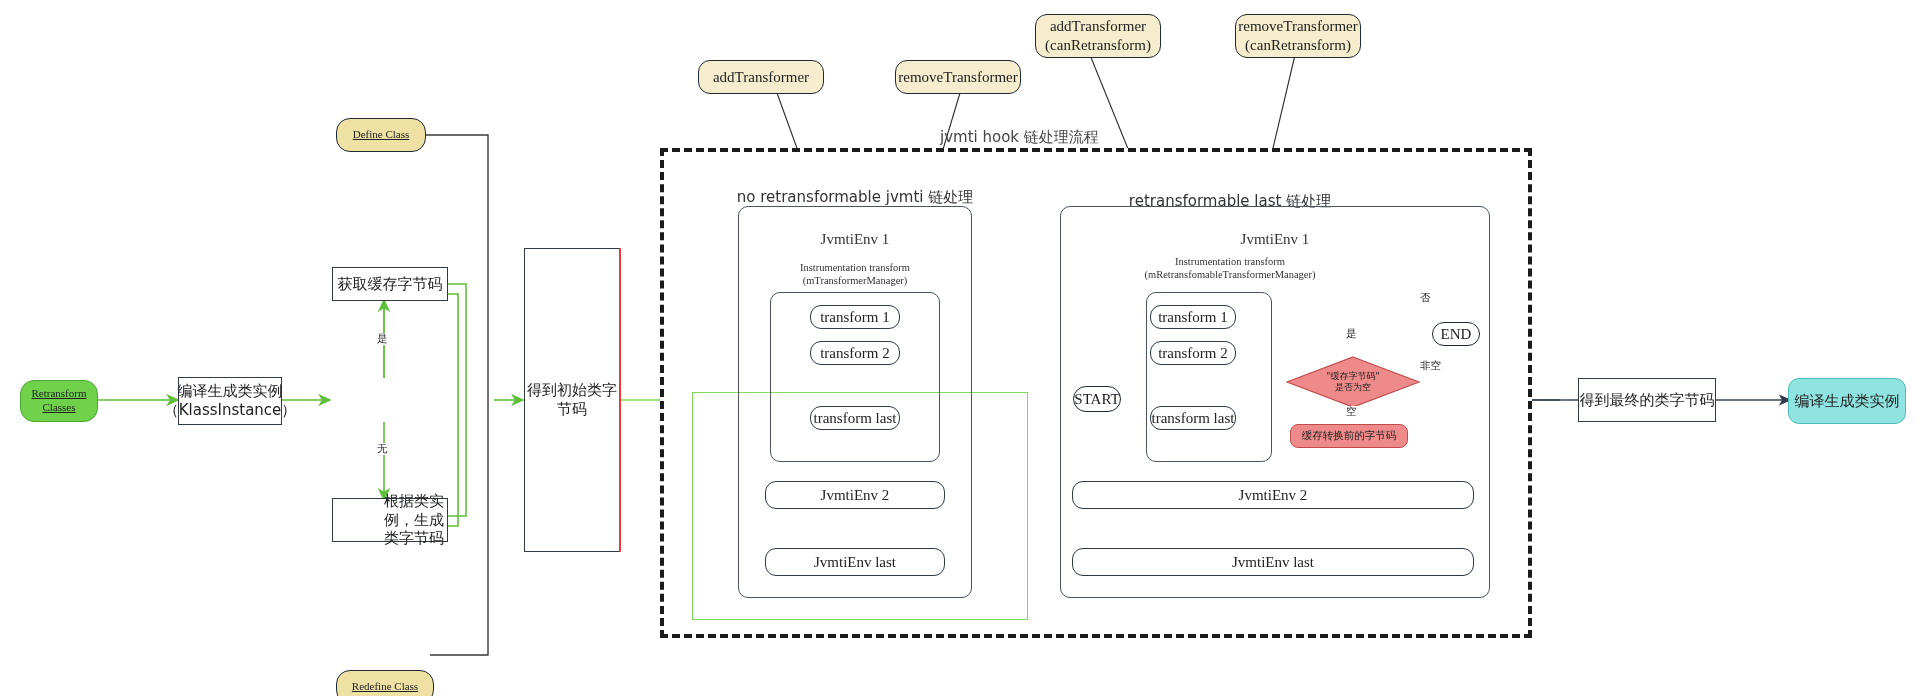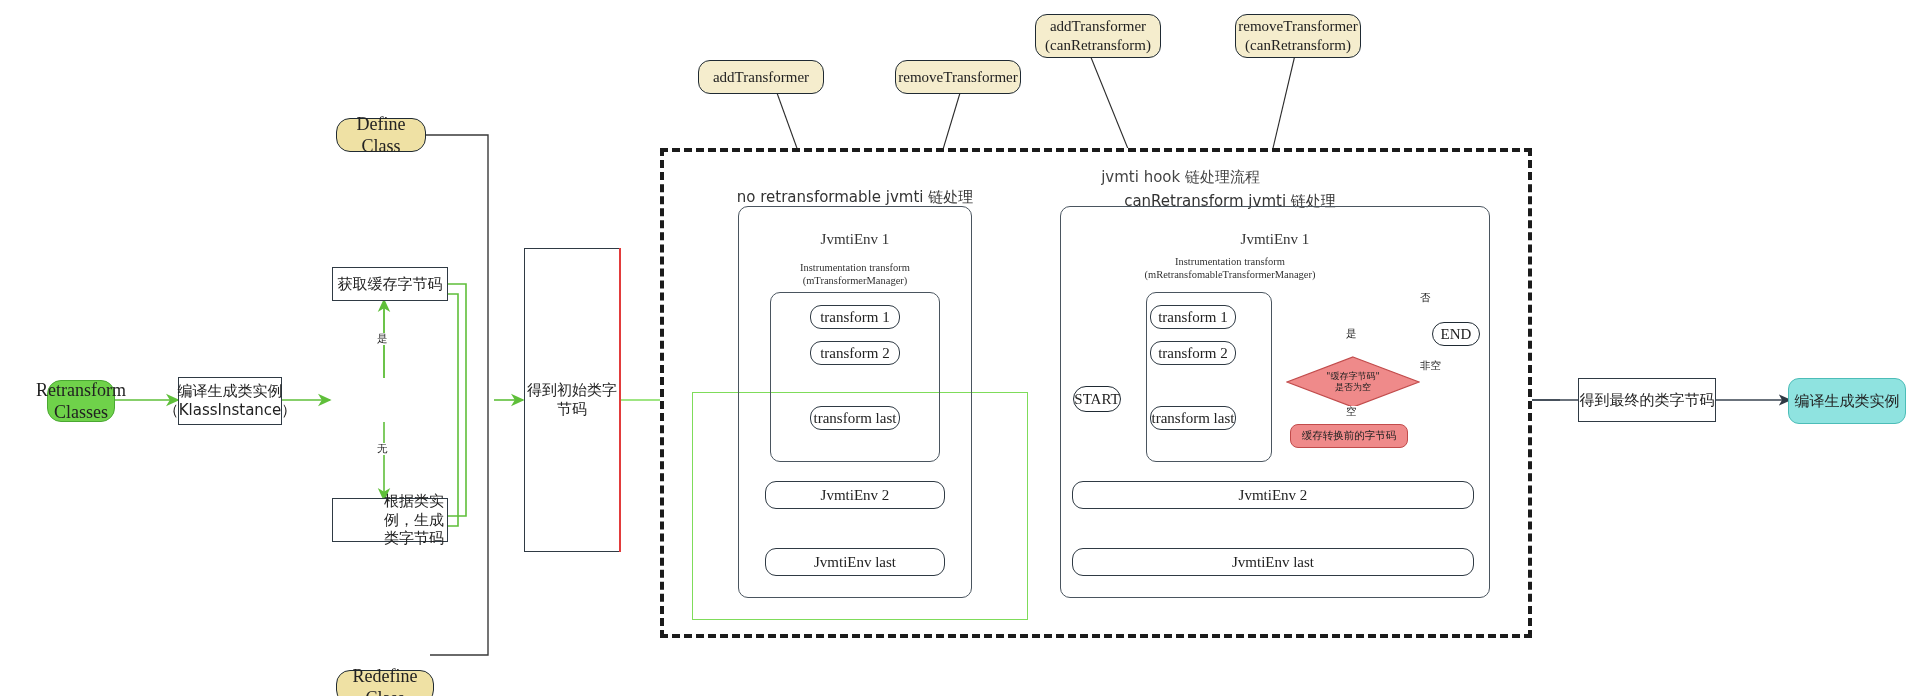--- a/index.html
+++ b/index.html
@@ -26,23 +26,23 @@
     border:4px dashed #1b1b1b;background:#ffffff;}
   .greenOuter{position:absolute;box-sizing:border-box;border:1.6px solid #7fdc5a;}
 
   .diamond{position:absolute;}
   .diamond > .dlabel{position:absolute;left:0;top:0;width:100%;height:100%;
      display:flex;align-items:center;justify-content:center;text-align:center;
      color:#222;line-height:1.2;}
 
   .edgelabel{position:absolute;background:#ffffff;color:#222222;padding:0 2px;
      line-height:1.1;}
-  .title{position:absolute;color:#444;text-align:right;margin-top:40px;}
-
-  .fz10{font-size:10.5px;} .fz11{font-size:15px;} .fz12{font-size:18px;}
+  .title{position:absolute;color:#444;text-align:left;}
+
+  .fz10{font-size:10.5px;} .fz11{font-size:15px;} .fz12{font-size:11px;text-decoration:underline;}
   .cjk{font-family:"DejaVu Sans","Liberation Sans",sans-serif;}
 </style>
 </head>
 <body>
 
 <div id="stage">
 
   <svg id="wires" viewBox="0 0 1920 696">
     <defs>
       <marker id="ga" markerWidth="9" markerHeight="9" refX="7.5" refY="4.5" orient="auto">
@@ -150,21 +150,21 @@
       <path d="M1390,394 L1415,394"></path>
       <path d="M1425,460 L1450,460"></path>
     </g>
   </svg>
 
   <div class="dashedOuter" style="left:660px;top:148px;width:872px;height:490px;"></div>
   <div class="title cjk fz11" style="left:940px;top:128px;width:320px;">jvmti hook 链处理流程</div>
 
   <div class="greenOuter" style="left:692px;top:392px;width:336px;height:228px;"></div>
 
-  <div class="node term-green fz12" style="left:20px;top:380px;width:68px;height:42px;white-space:pre-line;margin-left:27px;">Retransform
+  <div class="node term-green fz12" style="left:20px;top:380px;width:78px;height:42px;white-space:pre-line;">Retransform
 Classes</div>
 
   <div class="node rect cjk fz11" style="left:178px;top:377px;width:104px;height:48px;white-space:pre-line;">编译生成类实例
 （KlassInstance）</div>
 
   <div class="edgelabel cjk fz10" style="left:375px;top:333px;">是</div>
   <div class="edgelabel cjk fz10" style="left:375px;top:443px;">无</div>
 
   <div class="node rect cjk fz11" style="left:332px;top:267px;width:116px;height:34px;">获取缓存字节码</div>
 
@@ -193,21 +193,21 @@
 (mTransformerManager)</div>
   <div class="group" style="left:770px;top:292px;width:170px;height:170px;"></div>
 
   <div class="node rrect fz11" style="left:810px;top:305px;width:90px;height:24px;">transform 1</div>
   <div class="node rrect fz11" style="left:810px;top:341px;width:90px;height:24px;">transform 2</div>
   <div class="node rrect fz11" style="left:810px;top:406px;width:90px;height:24px;">transform last</div>
 
   <div class="node rrect fz11" style="left:765px;top:481px;width:180px;height:28px;">JvmtiEnv 2</div>
   <div class="node rrect fz11" style="left:765px;top:548px;width:180px;height:28px;">JvmtiEnv last</div>
 
-  <div class="grouplabel cjk fz11" style="left:1080px;top:192px;width:300px;">canRetransform jvmti 链处理</div>
+  <div class="grouplabel cjk fz11" style="left:1080px;top:192px;width:300px;">retransformable last 链处理</div>
   <div class="group" style="left:1060px;top:206px;width:430px;height:392px;"></div>
   <div class="grouplabel fz11" style="left:1060px;top:230px;width:430px;">JvmtiEnv 1</div>
 
   <div class="grouplabel fz10" style="left:1085px;top:256px;width:290px;white-space:pre-line;">Instrumentation transform
 (mRetransfomableTransformerManager)</div>
   <div class="group" style="left:1146px;top:292px;width:126px;height:170px;"></div>
 
   <div class="node pill fz11" style="left:1073px;top:386px;width:48px;height:26px;background:#ffffff;">START</div>
 
   <div class="node rrect fz11" style="left:1150px;top:305px;width:86px;height:24px;">transform 1</div>

